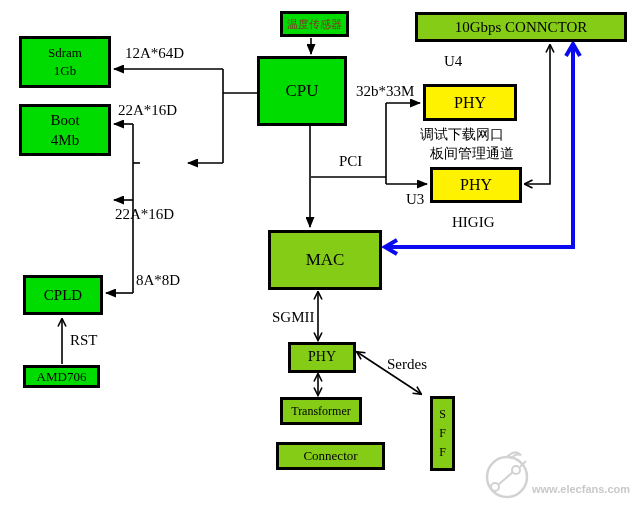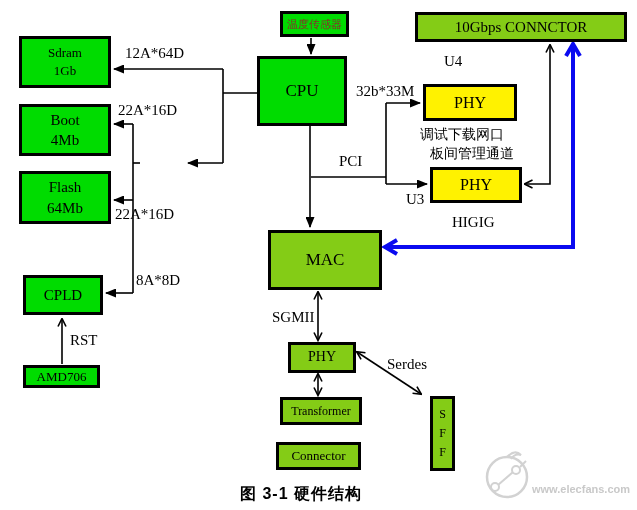--- a/index.html
+++ b/index.html
@@ -22,21 +22,21 @@
   #b-cpld{left:23px;top:275px;width:80px;height:40px;font-size:15px;}
   #b-amd{left:23px;top:365px;width:77px;height:23px;font-size:13px;}
   #b-temp{left:280px;top:11px;width:69px;height:26px;font-size:11px;color:#8b2a2a;}
   #b-cpu{left:257px;top:56px;width:90px;height:70px;font-size:17px;}
   #b-conn10g{left:415px;top:12px;width:212px;height:30px;font-size:15px;}
   #b-phyu4{left:423px;top:84px;width:94px;height:37px;font-size:16px;}
   #b-phyu3{left:430px;top:167px;width:92px;height:36px;font-size:16px;}
   #b-mac{left:268px;top:230px;width:114px;height:60px;font-size:17px;}
   #b-phy{left:288px;top:342px;width:68px;height:31px;font-size:14px;}
   #b-transformer{left:280px;top:397px;width:82px;height:28px;font-size:12px;}
-  #b-connector{left:276px;top:442px;width:85px;height:28px;font-size:13px;}
+  #b-connector{left:276px;top:442px;width:109px;height:28px;font-size:13px;}
   #b-sff{left:430px;top:396px;width:25px;height:75px;font-size:12px;line-height:1.6;}
   
   #l-sdrambus{left:125px;top:45px;}
   #l-bootbus{left:118px;top:102px;}
   #l-flashbus{left:115px;top:206px;}
   #l-cpldbus{left:136px;top:272px;}
   #l-rst{left:70px;top:332px;}
   #l-pcibus{left:356px;top:83px;}
   #l-pci{left:339px;top:153px;}
   #l-u4{left:444px;top:53px;}
@@ -118,22 +118,20 @@
     </g>
 
     <path d="M386,247 L573,247 L573,45" fill="none" stroke="#0a0af0" stroke-width="4" marker-start="url(#chevB)" marker-end="url(#chevB)"></path>
   </svg>
 
   <div class="block green" id="b-temp">温度传感器</div>
   <div class="block green" id="b-sdram">Sdram
 1Gb</div>
   <div class="block green" id="b-boot">Boot
 4Mb</div>
-  <div class="block green" id="b-flash">Flash
-64Mb</div>
   <div class="block green" id="b-cpld">CPLD</div>
   <div class="block green" id="b-amd">AMD706</div>
   <div class="block green" id="b-cpu">CPU</div>
   <div class="block blue" id="b-conn10g">10Gbps CONNCTOR</div>
   <div class="block yellow" id="b-phyu4">PHY</div>
   <div class="block yellow" id="b-phyu3">PHY</div>
   <div class="block blue" id="b-mac">MAC</div>
   <div class="block blue" id="b-phy">PHY</div>
   <div class="block blue" id="b-transformer">Transformer</div>
   <div class="block blue" id="b-connector">Connector</div>
@@ -149,14 +147,13 @@
   <div class="lbl" id="l-pcibus">32b*33M</div>
   <div class="lbl" id="l-pci">PCI</div>
   <div class="lbl" id="l-u4">U4</div>
   <div class="lbl" id="l-u3">U3</div>
   <div class="lbl zh" id="l-debug">调试下载网口</div>
   <div class="lbl zh" id="l-mgmt">板间管理通道</div>
   <div class="lbl" id="l-higig">HIGIG</div>
   <div class="lbl" id="l-sgmii">SGMII</div>
   <div class="lbl" id="l-serdes">Serdes</div>
 
-  <div id="caption">图 3-1  硬件结构</div>
 </div>
 
 </body></html>

